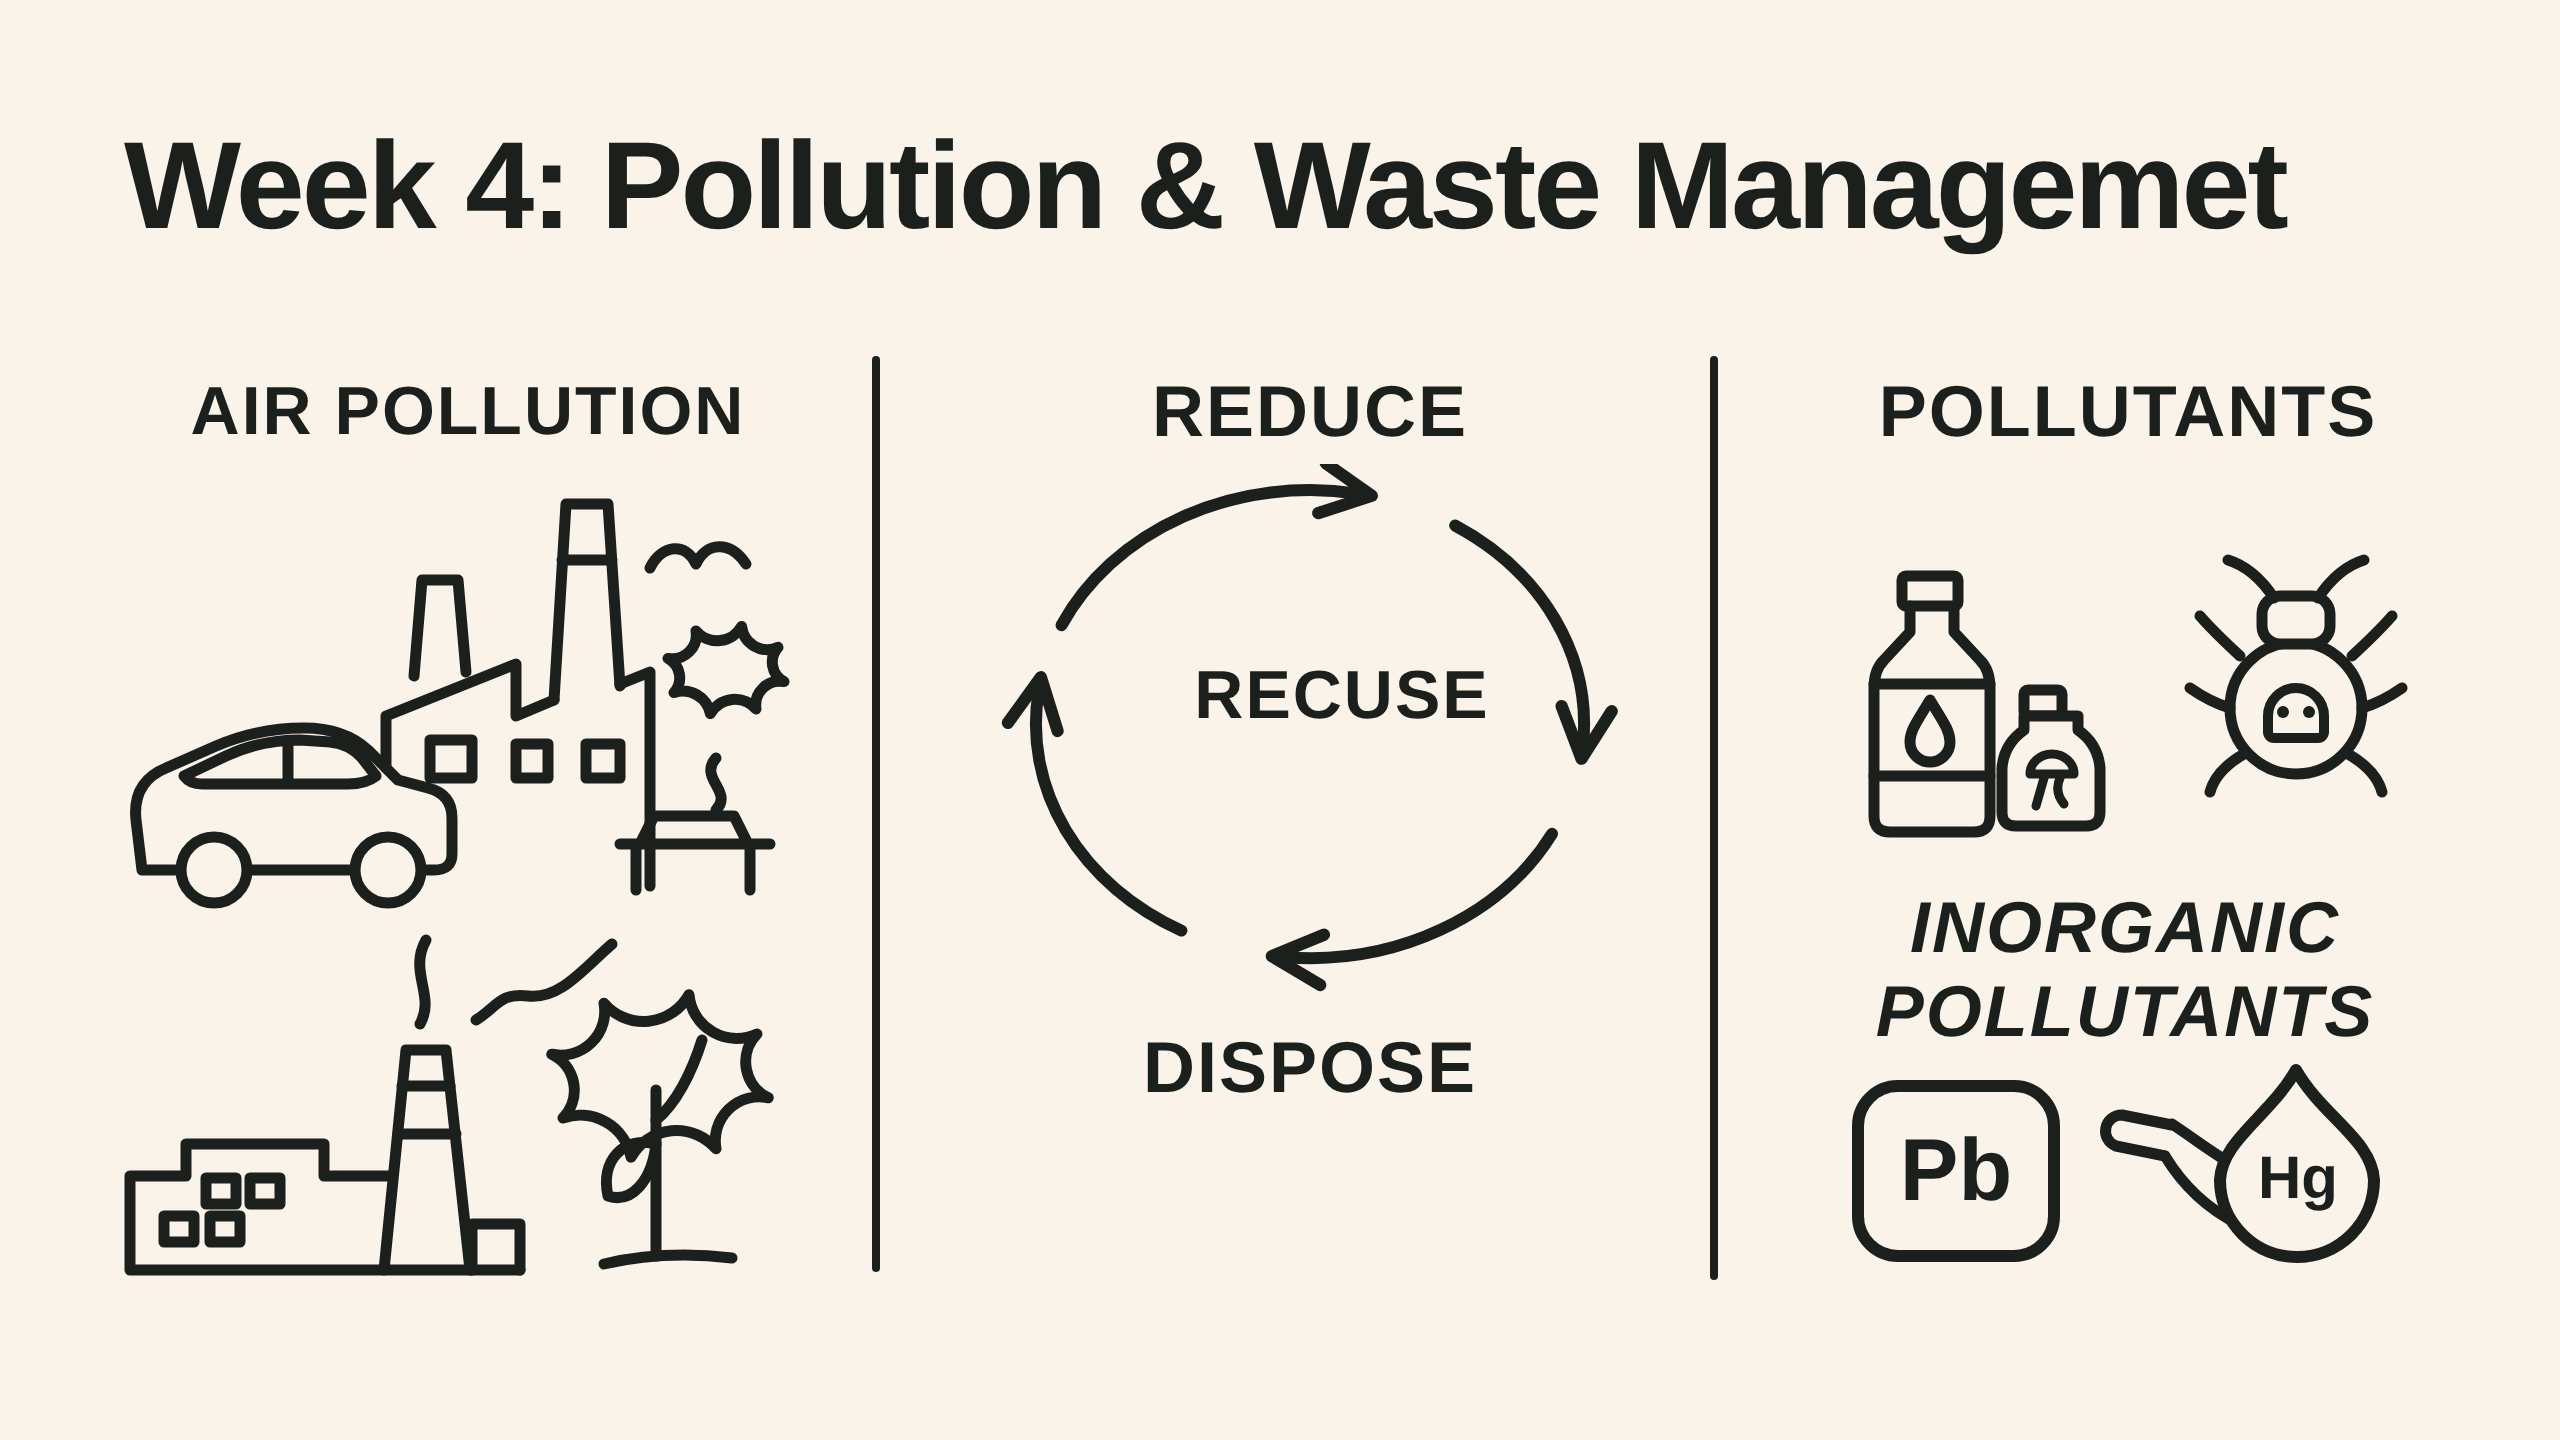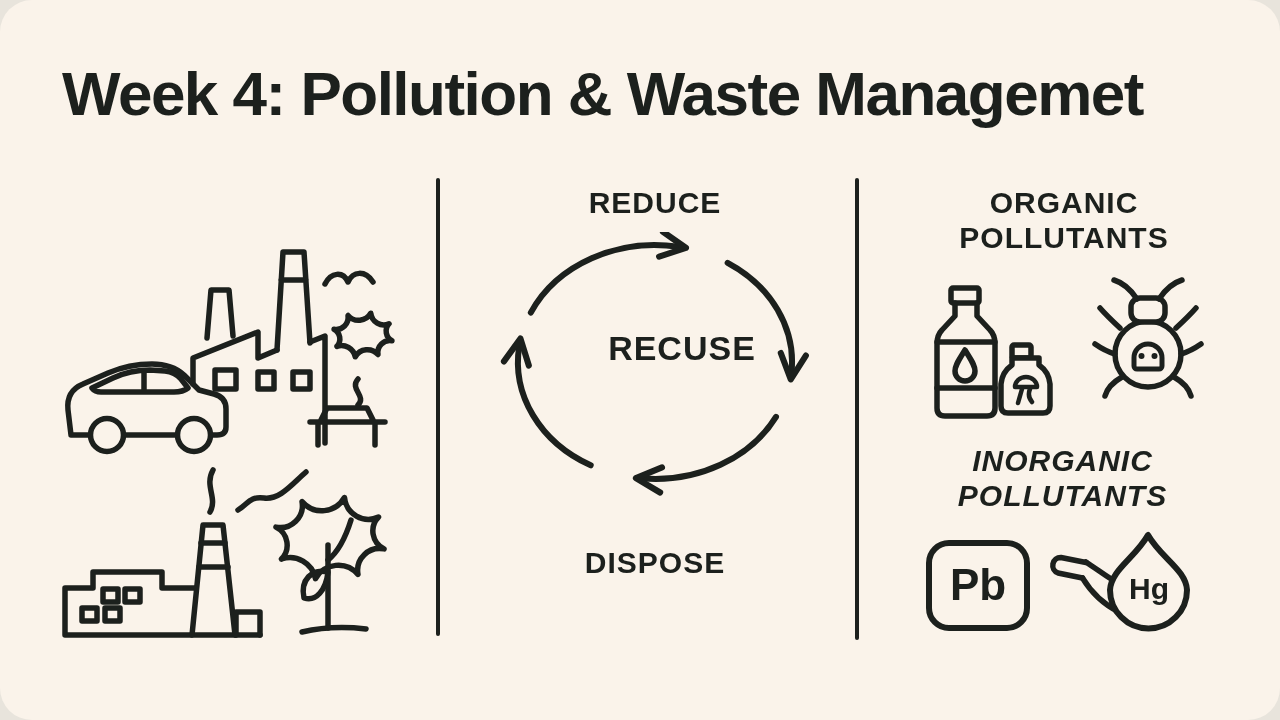--- a/index.html
+++ b/index.html
@@ -1,49 +1,49 @@
 <!DOCTYPE html>
 <html><head>
 <meta charset="utf-8">
 <style>
   html,body{margin:0;padding:0;background:#e8e4dc;}
   .canvas{
     position:relative;width:1280px;height:720px;overflow:hidden;
     background:var(--bg,#faf3ea);color:var(--ink,#1c201d);
     font-family:"Liberation Sans","DejaVu Sans",sans-serif;
-    border-radius:32px;
   }
   .title{
     position:absolute;left:62px;top:60px;width:1210px;
     font-size:62px;font-weight:800;letter-spacing:-1.5px;line-height:1.1;
     white-space:nowrap;color:var(--ink,#1c201d);
   }
   .h{
     position:absolute;text-align:center;font-weight:800;color:var(--ink,#1c201d);
     letter-spacing:1px;line-height:1.18;
   }
   .h34{font-size:34px;}
-  .h36{font-size:30px;}
+  .h36{font-size:36px;}
   .divider{
     position:absolute;width:3.5px;background:var(--ink,#1c201d);border-radius:2px;
   }
   svg{position:absolute;display:block;color:var(--ink,#1c201d);}
   .stroke{fill:none;stroke:currentColor;stroke-width:5.5;stroke-linecap:round;stroke-linejoin:round;}
   .stroke6{fill:none;stroke:currentColor;stroke-width:6;stroke-linecap:round;stroke-linejoin:round;}
   .bgfill{fill:var(--bg,#faf3ea);stroke:currentColor;stroke-width:5.5;stroke-linecap:round;stroke-linejoin:round;}
   .inkfill{fill:currentColor;stroke:none;}
   .symtext{font-family:"Liberation Sans","DejaVu Sans",sans-serif;font-weight:800;fill:currentColor;}
 </style>
 </head>
 <body>
 
 <div class="canvas" style="--bg: #faf3ea; --ink: #1c201d;">
 
   <div class="title">Week 4: Pollution &amp; Waste Managemet</div>
 
+  <div class="h h34" style="left:55px;top:186px;width:358px;">AIR POLLUTION</div>
 
   <svg style="left:55px;top:238px;" width="385" height="225" viewBox="0 0 385 225">
     <g class="stroke">
       <path d="M 138,146 V 120 L 203,94 V 120 L 222,112 M 255,104 L 270,98 V 205"></path>
       <path d="M 152,100 L 156,52 H 174 L 178,98"></path>
       <path d="M 222,112 L 228,14 H 249 L 255,105 M 226,42 H 251"></path>
       <rect x="160" y="132" width="21" height="19"></rect>
       <rect x="203" y="134" width="16" height="17"></rect>
       <rect x="238" y="134" width="17" height="17"></rect>
     </g>
@@ -102,30 +102,29 @@
       </marker>
     </defs>
     <g class="stroke6">
       <path d="M 45.8,80.6 A 137,117 0 0 1 193.8,14.8" marker-end="url(#arrowhead)"></path>
       <path d="M 242.6,30.8 A 137,117 0 0 1 306.5,140.2" marker-end="url(#arrowhead)"></path>
       <path d="M 291,184.9 A 137,117 0 0 1 158.1,246.6" marker-end="url(#arrowhead)"></path>
       <path d="M 105.7,233.3 A 137,117 0 0 1 34.3,113.7" marker-end="url(#arrowhead)"></path>
     </g>
   </svg>
 
-  <div class="h h34" style="left:512px;top:328px;width:340px;line-height:1.22;">
+  <div class="h h34" style="left:501px;top:328px;width:340px;line-height:1.22;">
     <div>RECUSE</div>
   </div>
 
-  <div class="h h36" style="left:485px;top:513px;width:340px;margin-top:32px;">DISPOSE</div>
+  <div class="h h36" style="left:485px;top:513px;width:340px;">DISPOSE</div>
 
   <div class="divider" style="left:855px;top:178px;height:462px;"></div>
 
   <div class="h h36" style="left:898px;top:185px;width:332px;line-height:1.18;">
-    <div>ORGANIC</div>
     <div>POLLUTANTS</div>
   </div>
 
   <svg style="left:915px;top:272px;" width="310" height="160" viewBox="0 0 310 160">
     <g>
       <rect class="stroke" x="36" y="16" width="28" height="15" rx="2"></rect>
       <path class="stroke" d="M 40,31 L 40,44 L 27,58 Q 22,63 22,72 L 22,136 Q 22,144 30,144 L 72,144 Q 80,144 80,136 L 80,72 Q 80,63 75,58 L 62,44 L 62,31"></path>
       <path class="stroke" d="M 22,70 H 80 M 22,116 H 80"></path>
       <path class="stroke" d="M 50,78 C 56,88 60,93 60,99 A 10,10 0 1 1 40,99 C 40,93 44,88 50,78 Z"></path>
     </g>

